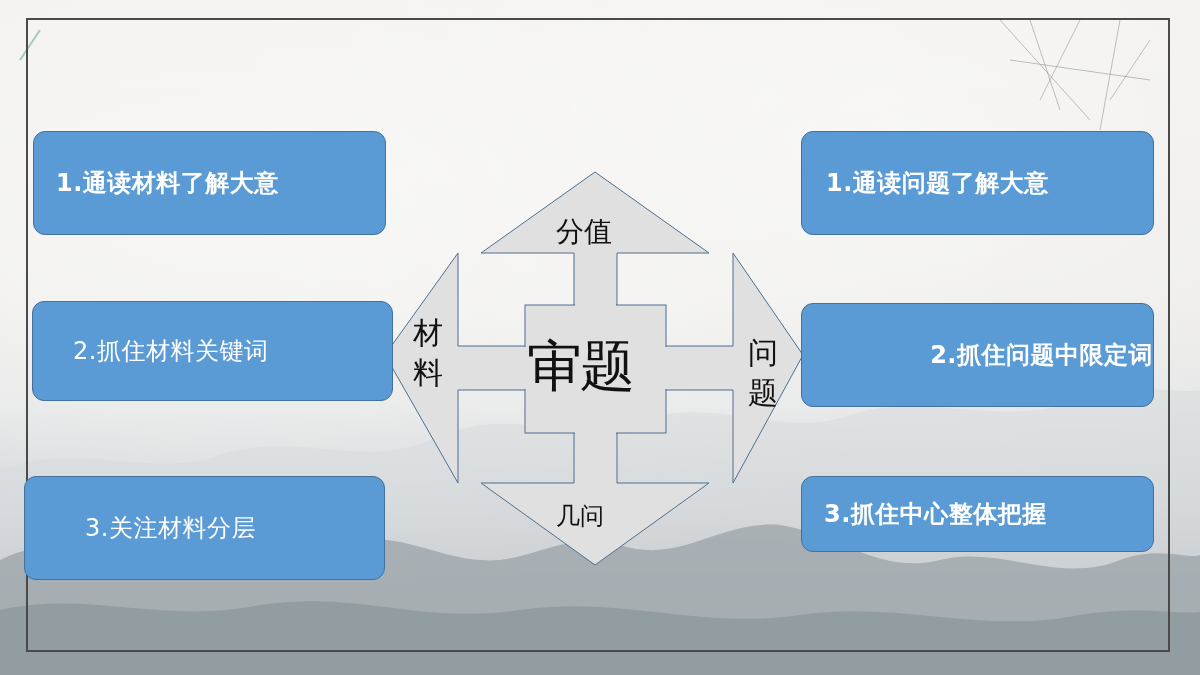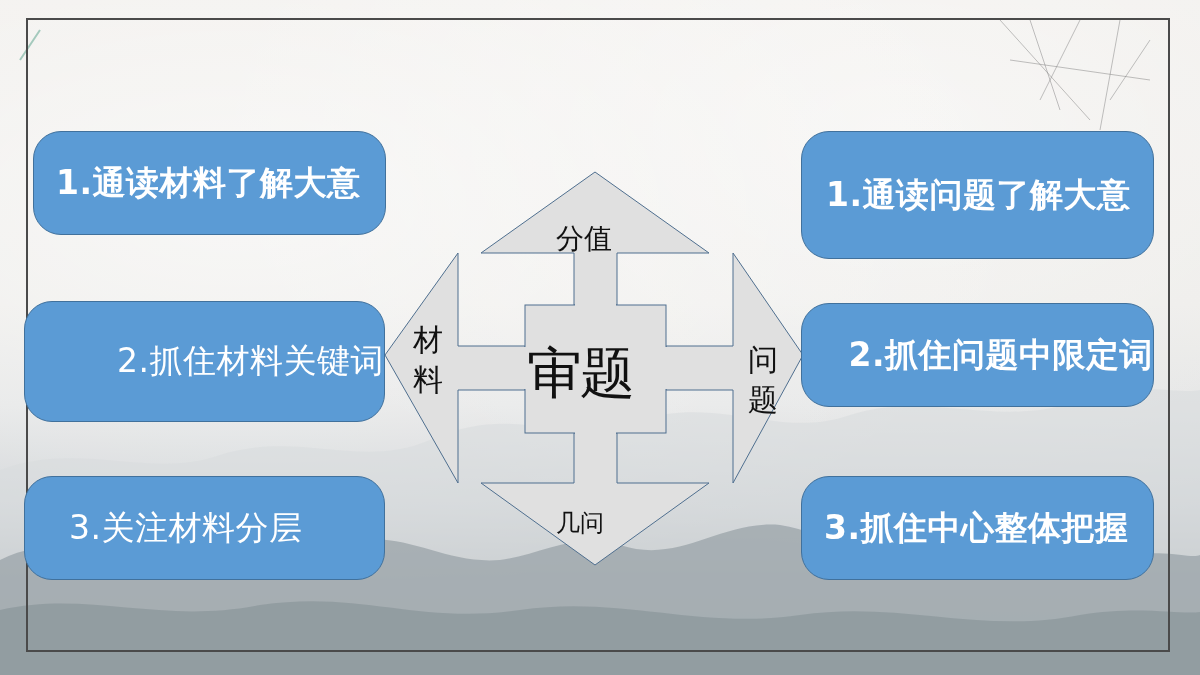--- a/index.html
+++ b/index.html
@@ -6,27 +6,27 @@
   body{width:1200px;height:675px;overflow:hidden;position:relative;
     background:#efedea;font-family:"DejaVu Sans","Liberation Sans",sans-serif;}
   .paper{position:absolute;inset:0;
     background:
       radial-gradient(ellipse at 20% 30%, rgba(255,255,255,0.6), transparent 60%),
       radial-gradient(ellipse at 75% 20%, rgba(255,255,255,0.5), transparent 55%),
       linear-gradient(180deg,#f1efec 0%,#ecebe8 45%,#e3e4e4 60%,#cfd3d6 75%,#b3b9bd 88%,#a9b0b3 100%);}
   .mountains{position:absolute;left:0;top:0;width:1200px;height:675px;}
   .frame{position:absolute;left:26px;top:18px;width:1144px;height:634px;
     border:2px solid #4a4a4a;box-sizing:border-box;}
-  .box{position:absolute;background:#5b9bd5;border:1px solid #41719c;border-radius:28px;
+  .box{position:absolute;background:#5b9bd5;border:1px solid #41719c;border-radius:12px;
     box-sizing:border-box;display:flex;align-items:center;color:#fff;
-    font-family:"DejaVu Sans","Liberation Sans",sans-serif;font-weight:bold;font-size:33px;
+    font-family:"DejaVu Sans","Liberation Sans",sans-serif;font-weight:bold;font-size:24px;
     letter-spacing:0.5px;}
   .box span{white-space:nowrap;}
   .diagram{position:absolute;left:0;top:0;width:1200px;height:675px;}
-  .lbl{position:absolute;font-family:"DejaVu Serif","Liberation Serif",serif;color:#111;margin-top:7px;}
+  .lbl{position:absolute;font-family:"DejaVu Serif","Liberation Serif",serif;color:#111;}
   .center-lbl{font-size:55px;left:527px;top:330px;letter-spacing:-2px;}
   .top-lbl{font-size:28px;left:556px;top:213px;}
   .bot-lbl{font-size:24px;left:556px;top:500px;}
   .side-lbl{font-size:30px;line-height:40px;width:36px;text-align:center;}
 </style>
 </head>
 <body>
 
 <div class="paper"></div>
 
@@ -66,28 +66,28 @@
   <div>料</div>
 </div>
 <div class="lbl side-lbl" style="left:745px;top:333px;">
   <div>问</div>
   <div>题</div>
 </div>
 
 <div class="box" style="left:33px;top:131px;width:353px;height:104px;padding-left:22px;">
   <span>1.通读材料了解大意</span>
 </div>
-<div class="box" style="left:24px;top:301px;width:361px;height:121px;padding-left:40px;font-weight:normal;justify-content:flex-end;">
+<div class="box" style="left:32px;top:301px;width:361px;height:100px;padding-left:40px;font-weight:normal;">
   <span>2.抓住材料关键词</span>
 </div>
-<div class="box" style="left:24px;top:476px;width:361px;height:104px;padding-left:44px;font-weight:normal;">
+<div class="box" style="left:24px;top:476px;width:361px;height:104px;padding-left:60px;font-weight:normal;">
   <span>3.关注材料分层</span>
 </div>
 
-<div class="box" style="left:801px;top:131px;width:353px;height:128px;padding-left:24px;">
+<div class="box" style="left:801px;top:131px;width:353px;height:104px;padding-left:24px;">
   <span>1.通读问题了解大意</span>
 </div>
 <div class="box" style="left:801px;top:303px;width:353px;height:104px;padding-left:24px;justify-content:flex-end;">
   <span>2.抓住问题中限定词</span>
 </div>
-<div class="box" style="left:801px;top:476px;width:353px;height:104px;padding-left:22px;">
+<div class="box" style="left:801px;top:476px;width:353px;height:76px;padding-left:22px;">
   <span>3.抓住中心整体把握</span>
 </div>
 
 </body></html>

